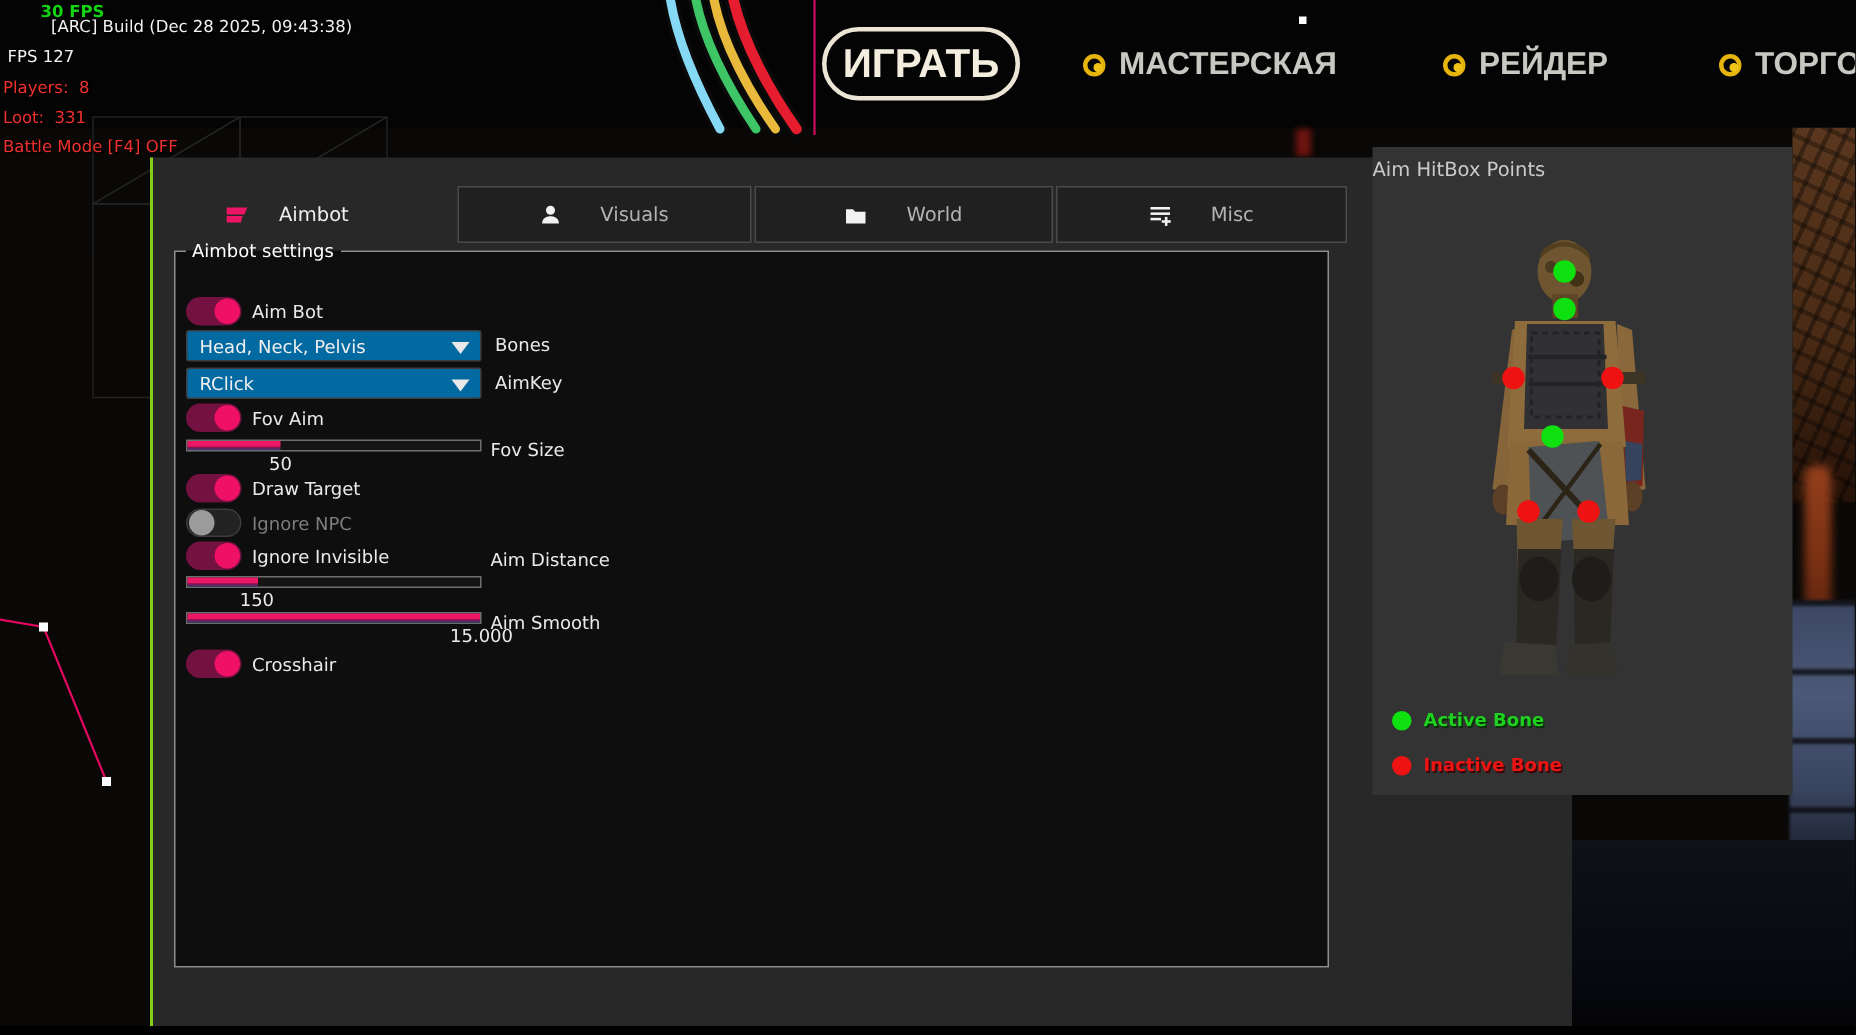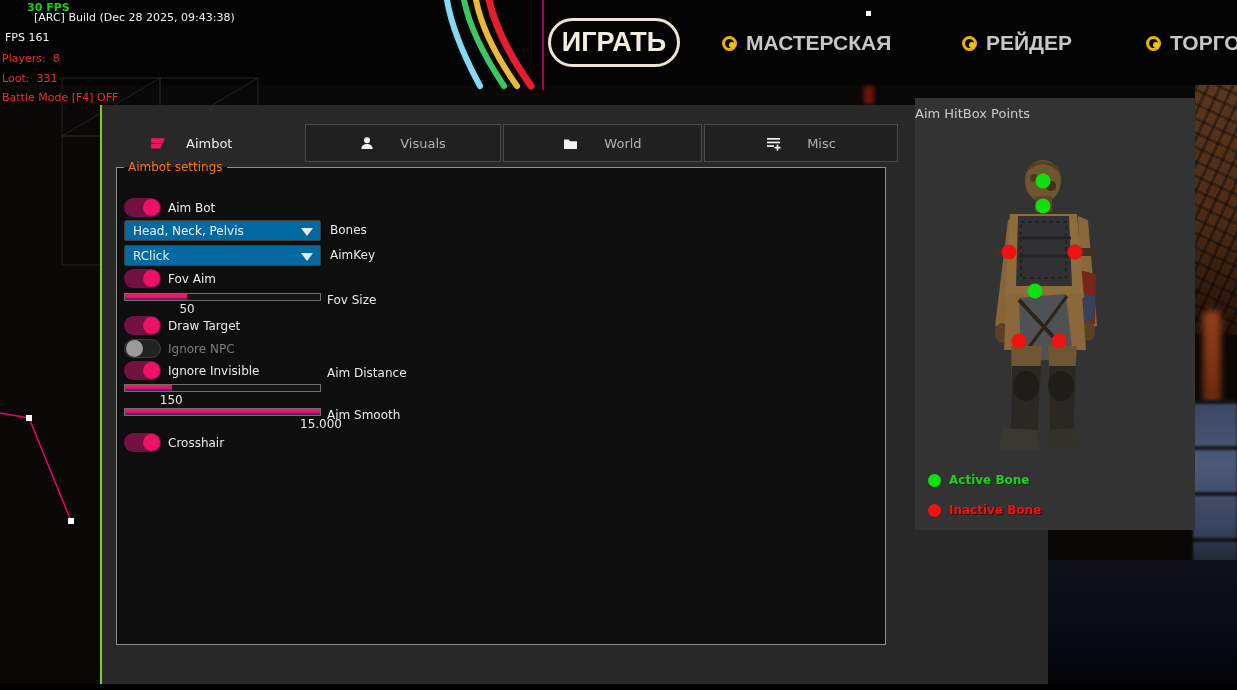--- a/index.html
+++ b/index.html
@@ -57,21 +57,21 @@
   
   .main-panel { position:absolute; left:100px; top:105px; width:948px; height:579px;
     background:#282828; border-left:2px solid #84cc16; }
   .tab { position:absolute; top:19px; height:38px; display:flex; align-items:center; justify-content:center; gap:26px;
     background:#202020; border:1px solid #4a4a4a; color:#b3b3b3; font-size:13px; }
   .tab svg { display:block; }
   .tab-active { position:absolute; top:19px; height:38px; display:flex; align-items:center; gap:20px;
     color:#efefef; font-size:13px; background:transparent; border:none; }
   .settings-box { position:absolute; left:14px; top:55px; width:770px; height:485px;
     background:#0e0e0e; border:1px solid #8f8f8f; }
-  .settings-box legend { margin-left:7px; padding:0 4px; font-size:12px; color:#f97316;margin-top:20px; }
+  .settings-box legend { margin-left:7px; padding:0 4px; font-size:12px; color:#ffffff;margin-top:20px; }
   .toggle { position:absolute; width:37px; height:19px; border-radius:10px; background:#731140; }
   .toggle .knob { position:absolute; top:1px; width:17px; height:17px; border-radius:50%; background:#ef1166; right:1px; }
   .toggle.off { background:#222; border:1px solid #3c3c3c; }
   .toggle.off .knob { background:#9b9b9b; left:1px; right:auto; top:0px; }
   .ctl-label { position:absolute; font-size:12px; color:#eaeaea; white-space:nowrap; }
   .ctl-label.dim { color:#7d7d7d; }
 
   .select { position:absolute; width:197px; height:21px; background:#0369a1; border:1px solid #3e3e3e;
     border-radius:2px; color:#f0f0f0; font-size:12px; display:flex; align-items:center; padding:0 8px; }
   .select .arrow { position:absolute; right:7px; top:7px; width:0; height:0;
@@ -137,21 +137,21 @@
       <line x1="898" y1="556" x2="965" y2="577" stroke="#e0085f" stroke-width="1.8"></line>
       <rect x="26" y="415" width="6" height="6" fill="#fff"></rect>
       <rect x="68" y="518" width="6" height="6" fill="#fff"></rect>
       <rect x="961" y="573" width="7" height="7" fill="#fff"></rect>
       <rect x="866" y="11" width="5" height="5" fill="#fff"></rect>
     </g>
   </svg>
 
   <div class="hud-line hud-green" style="left:2px; top:1px;margin-left:25px;">30 FPS</div>
   <div class="hud-line hud-white" style="left:18px; top:11px;margin-left:16px;">[ARC] Build (Dec 28 2025, 09:43:38)</div>
-  <div class="hud-line hud-white" style="left:5px; top:31px;">FPS 161</div>
+  <div class="hud-line hud-white" style="left:5px; top:31px;">FPS 127</div>
   <div class="hud-line hud-red" style="left:2px; top:52px;">Players:  8</div>
   <div class="hud-line hud-red" style="left:2px; top:72px;">Loot:  331</div>
   <div class="hud-line hud-red" style="left:2px; top:91px;">Battle Mode [F4] OFF</div>
 
   <div class="play-btn">ИГРАТЬ</div>
   <div class="menu-item" style="left:722px;">
     <span class="coin">
         <span></span>
       </span>
     <span>МАСТЕРСКАЯ</span>

